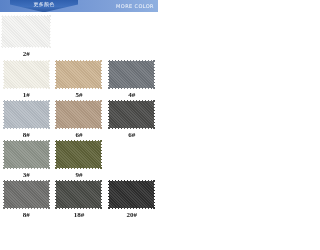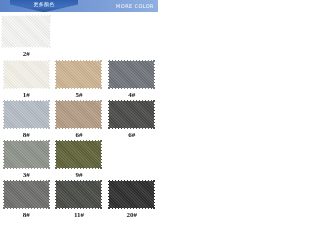--- a/index.html
+++ b/index.html
@@ -221,21 +221,21 @@
       <div class="cell">
         <div class="swatch-wrap">
           <div class="swatch" style="background-color: rgb(110, 110, 108);"></div>
         </div>
         <div class="label">8#</div>
       </div>
       <div class="cell">
         <div class="swatch-wrap">
           <div class="swatch" style="background-color: rgb(72, 74, 69);"></div>
         </div>
-        <div class="label">11#</div>
+        <div class="label">18#</div>
       </div>
       <div class="cell">
         <div class="swatch-wrap">
           <div class="swatch" style="background-color: rgb(46, 46, 46);"></div>
         </div>
         <div class="label">20#</div>
       </div>
     </div>
   </div>
 

